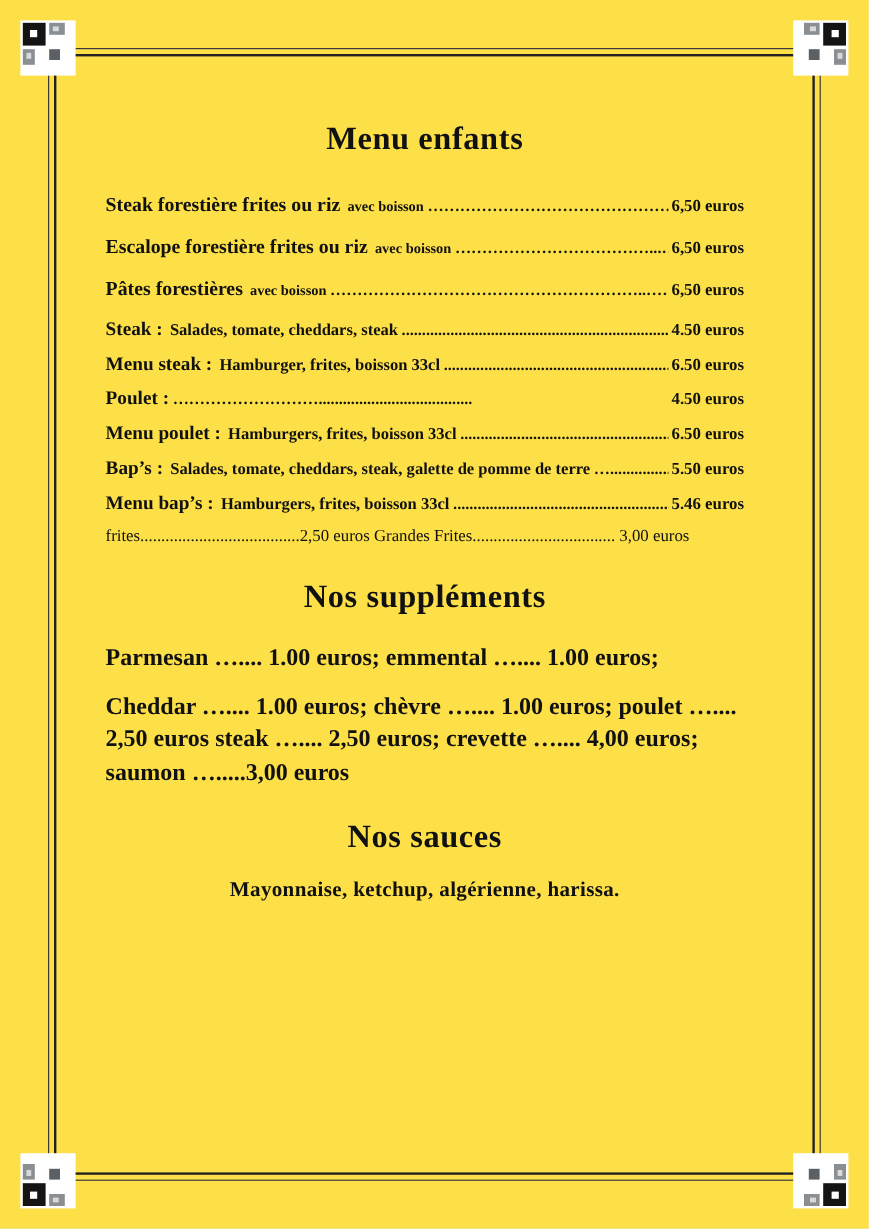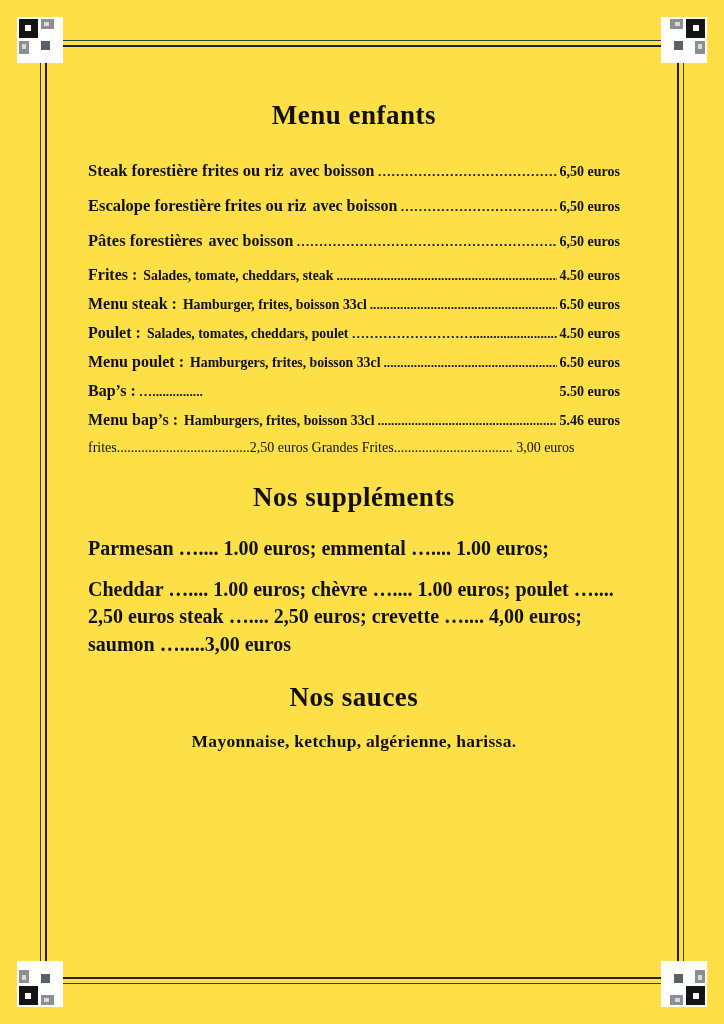--- a/index.html
+++ b/index.html
@@ -39,21 +39,21 @@
   #t1{margin-bottom:30px;}
   #t2{margin-top:44px;margin-bottom:26px;}
   #t3{margin-top:26px;margin-bottom:22px;}
   #t4{margin-top:24px;margin-bottom:18px;}
   .line{display:flex;align-items:baseline;font-weight:bold;}
   .leader{flex:1;overflow:hidden;white-space:nowrap;margin:0 3px;font-size:13.5px;}
   .price{white-space:nowrap;font-size:14px;}
   
   .kids{margin-bottom:15px;}
   .kids .k-label{font-size:16.5px;}
-  .kids .k-desc{font-size:16px;margin-left:6px;}
+  .kids .k-desc{font-size:12px;margin-left:6px;}
   
   .burger{margin-bottom:11px;}
   .burger .b-label{font-size:16px;}
   .burger .b-desc{font-size:13.8px;margin-left:6px;}
   .frites-line{
     font-size:14px;font-weight:normal;margin:2px 0 0 0;white-space:nowrap;
   }
   
   .supp{font-size:20px;font-weight:bold;margin:0 0 13px 0;line-height:1.38;}
   
@@ -133,45 +133,45 @@
     </div>
     <div class="line kids">
       <span class="k-label">Pâtes forestières</span>
       <span class="k-desc">avec boisson</span>
       <span class="leader">…………………………………………………..…………….....…..</span>
       <span class="price">6,50 euros</span>
     </div>
 
 
     <div class="line burger">
-      <span class="b-label">Frites :</span>
+      <span class="b-label">Steak :</span>
       <span class="b-desc">Salades, tomate, cheddars, steak</span>
       <span class="leader">........................................................................................</span>
       <span class="price">4.50 euros</span>
     </div>
     <div class="line burger">
       <span class="b-label">Menu steak :</span>
       <span class="b-desc">Hamburger, frites, boisson 33cl</span>
       <span class="leader">........................................................................</span>
       <span class="price">6.50 euros</span>
     </div>
     <div class="line burger">
       <span class="b-label">Poulet :</span>
-      <span class="b-desc">Salades, tomates, cheddars, poulet</span>
       <span class="leader">………………………......................................</span>
       <span class="price">4.50 euros</span>
     </div>
     <div class="line burger">
       <span class="b-label">Menu poulet :</span>
       <span class="b-desc">Hamburgers, frites, boisson 33cl</span>
       <span class="leader">.................................................................</span>
       <span class="price">6.50 euros</span>
     </div>
     <div class="line burger">
       <span class="b-label">Bap’s :</span>
+      <span class="b-desc">Salades, tomate, cheddars, steak, galette de pomme de terre</span>
       <span class="leader">…...............</span>
       <span class="price">5.50 euros</span>
     </div>
     <div class="line burger">
       <span class="b-label">Menu bap’s :</span>
       <span class="b-desc">Hamburgers, frites, boisson 33cl</span>
       <span class="leader">...........................................................................</span>
       <span class="price">5.46 euros</span>
     </div>
 

